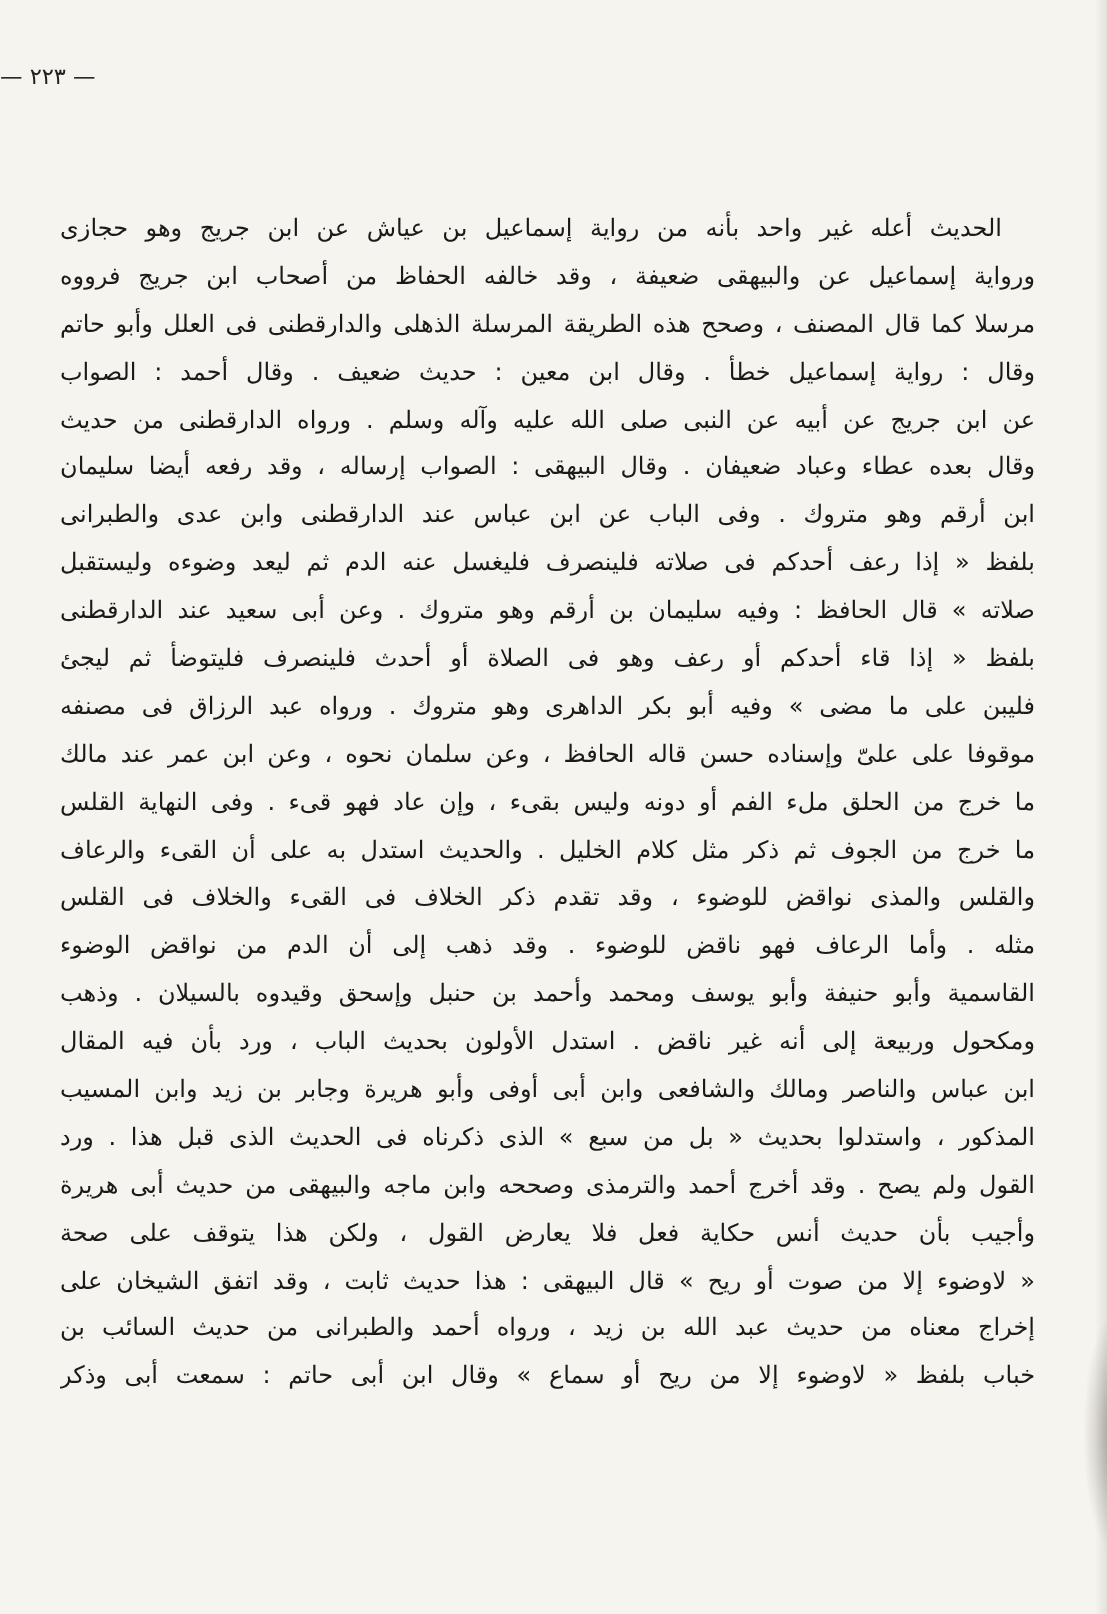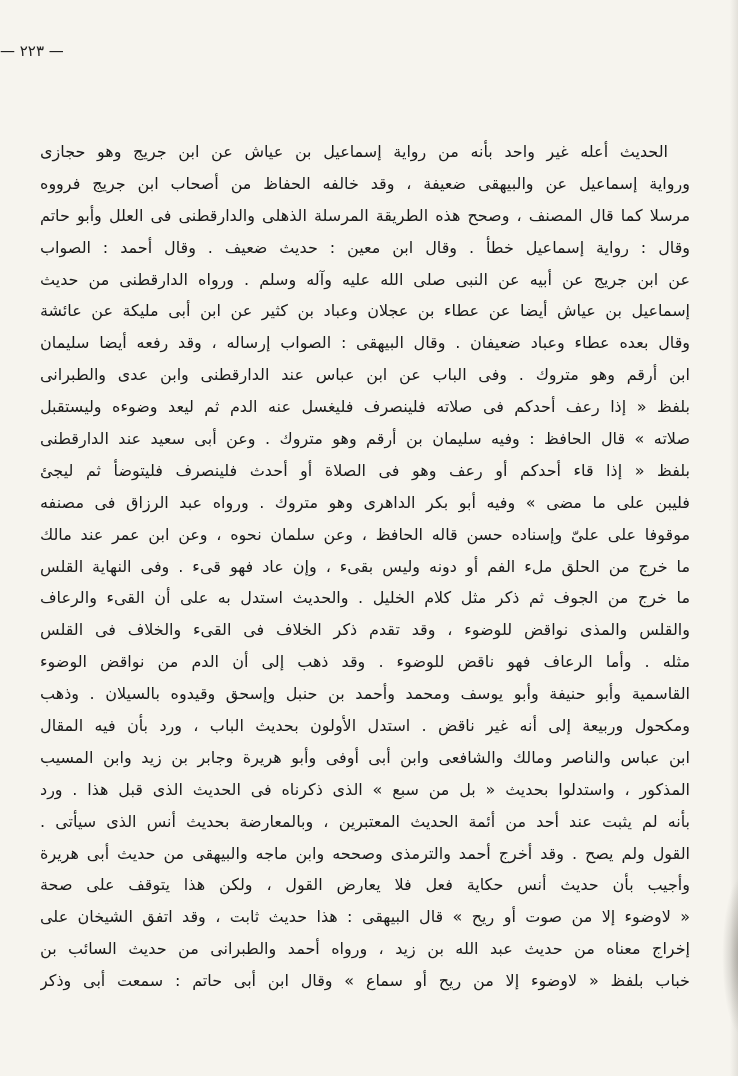--- a/index.html
+++ b/index.html
@@ -69,37 +69,35 @@
 <body>
 
 <div class="page-number">— ٢٢٣ —</div>
 
 <div class="text-block">
   <div class="line indent">الحديث أعله غير واحد بأنه من رواية إسماعيل بن عياش عن ابن جريج وهو حجازى</div>
   <div class="line">ورواية إسماعيل عن والبيهقى ضعيفة ، وقد خالفه الحفاظ من أصحاب ابن جريج فرووه</div>
   <div class="line">مرسلا كما قال المصنف ، وصحح هذه الطريقة المرسلة الذهلى والدارقطنى فى العلل وأبو حاتم</div>
   <div class="line">وقال : رواية إسماعيل خطأ . وقال ابن معين : حديث ضعيف . وقال أحمد : الصواب</div>
   <div class="line">عن ابن جريج عن أبيه عن النبى صلى الله عليه وآله وسلم . ورواه الدارقطنى من حديث</div>
-  <div class="line">إسماعيل بن عياش أيضا عن عطاء بن عجلان وعباد بن كثير عن ابن أبى مليكة عن عائشة</div>
   <div class="line">وقال بعده عطاء وعباد ضعيفان . وقال البيهقى : الصواب إرساله ، وقد رفعه أيضا سليمان</div>
   <div class="line">ابن أرقم وهو متروك . وفى الباب عن ابن عباس عند الدارقطنى وابن عدى والطبرانى</div>
   <div class="line">بلفظ « إذا رعف أحدكم فى صلاته فلينصرف فليغسل عنه الدم ثم ليعد وضوءه وليستقبل</div>
   <div class="line">صلاته » قال الحافظ : وفيه سليمان بن أرقم وهو متروك . وعن أبى سعيد عند الدارقطنى</div>
   <div class="line">بلفظ « إذا قاء أحدكم أو رعف وهو فى الصلاة أو أحدث فلينصرف فليتوضأ ثم ليجئ</div>
   <div class="line">فليبن على ما مضى » وفيه أبو بكر الداهرى وهو متروك . ورواه عبد الرزاق فى مصنفه</div>
   <div class="line">موقوفا على علىّ وإسناده حسن قاله الحافظ ، وعن سلمان نحوه ، وعن ابن عمر عند مالك</div>
   <div class="line">ما خرج من الحلق ملء الفم أو دونه وليس بقىء ، وإن عاد فهو قىء . وفى النهاية القلس</div>
   <div class="line">ما خرج من الجوف ثم ذكر مثل كلام الخليل . والحديث استدل به على أن القىء والرعاف</div>
   <div class="line">والقلس والمذى نواقض للوضوء ، وقد تقدم ذكر الخلاف فى القىء والخلاف فى القلس</div>
   <div class="line">مثله . وأما الرعاف فهو ناقض للوضوء . وقد ذهب إلى أن الدم من نواقض الوضوء</div>
   <div class="line">القاسمية وأبو حنيفة وأبو يوسف ومحمد وأحمد بن حنبل وإسحق وقيدوه بالسيلان . وذهب</div>
   <div class="line">ومكحول وربيعة إلى أنه غير ناقض . استدل الأولون بحديث الباب ، ورد بأن فيه المقال</div>
   <div class="line">ابن عباس والناصر ومالك والشافعى وابن أبى أوفى وأبو هريرة وجابر بن زيد وابن المسيب</div>
   <div class="line">المذكور ، واستدلوا بحديث « بل من سبع » الذى ذكرناه فى الحديث الذى قبل هذا . ورد</div>
-  <div class="line">بأنه لم يثبت عند أحد من أئمة الحديث المعتبرين ، وبالمعارضة بحديث أنس الذى سيأتى .</div>
   <div class="line">القول ولم يصح . وقد أخرج أحمد والترمذى وصححه وابن ماجه والبيهقى من حديث أبى هريرة</div>
   <div class="line">وأجيب بأن حديث أنس حكاية فعل فلا يعارض القول ، ولكن هذا يتوقف على صحة</div>
   <div class="line">« لاوضوء إلا من صوت أو ريح » قال البيهقى : هذا حديث ثابت ، وقد اتفق الشيخان على</div>
   <div class="line">إخراج معناه من حديث عبد الله بن زيد ، ورواه أحمد والطبرانى من حديث السائب بن</div>
   <div class="line">خباب بلفظ « لاوضوء إلا من ريح أو سماع » وقال ابن أبى حاتم : سمعت أبى وذكر</div>
 </div>
 
 <div class="binding-shadow"></div>
 <div class="edge-tint"></div>
 

